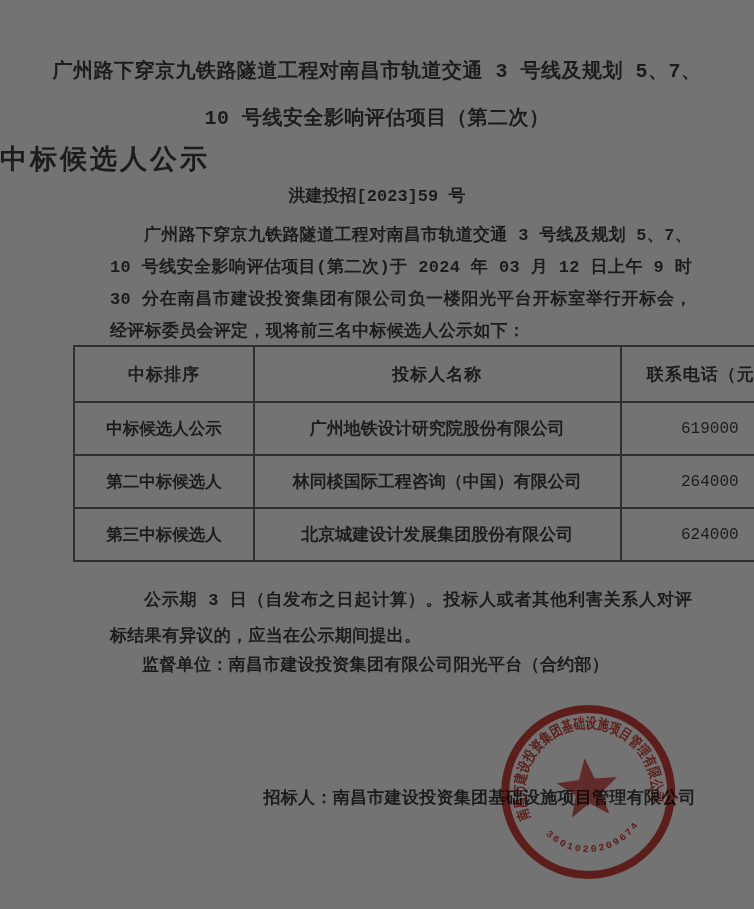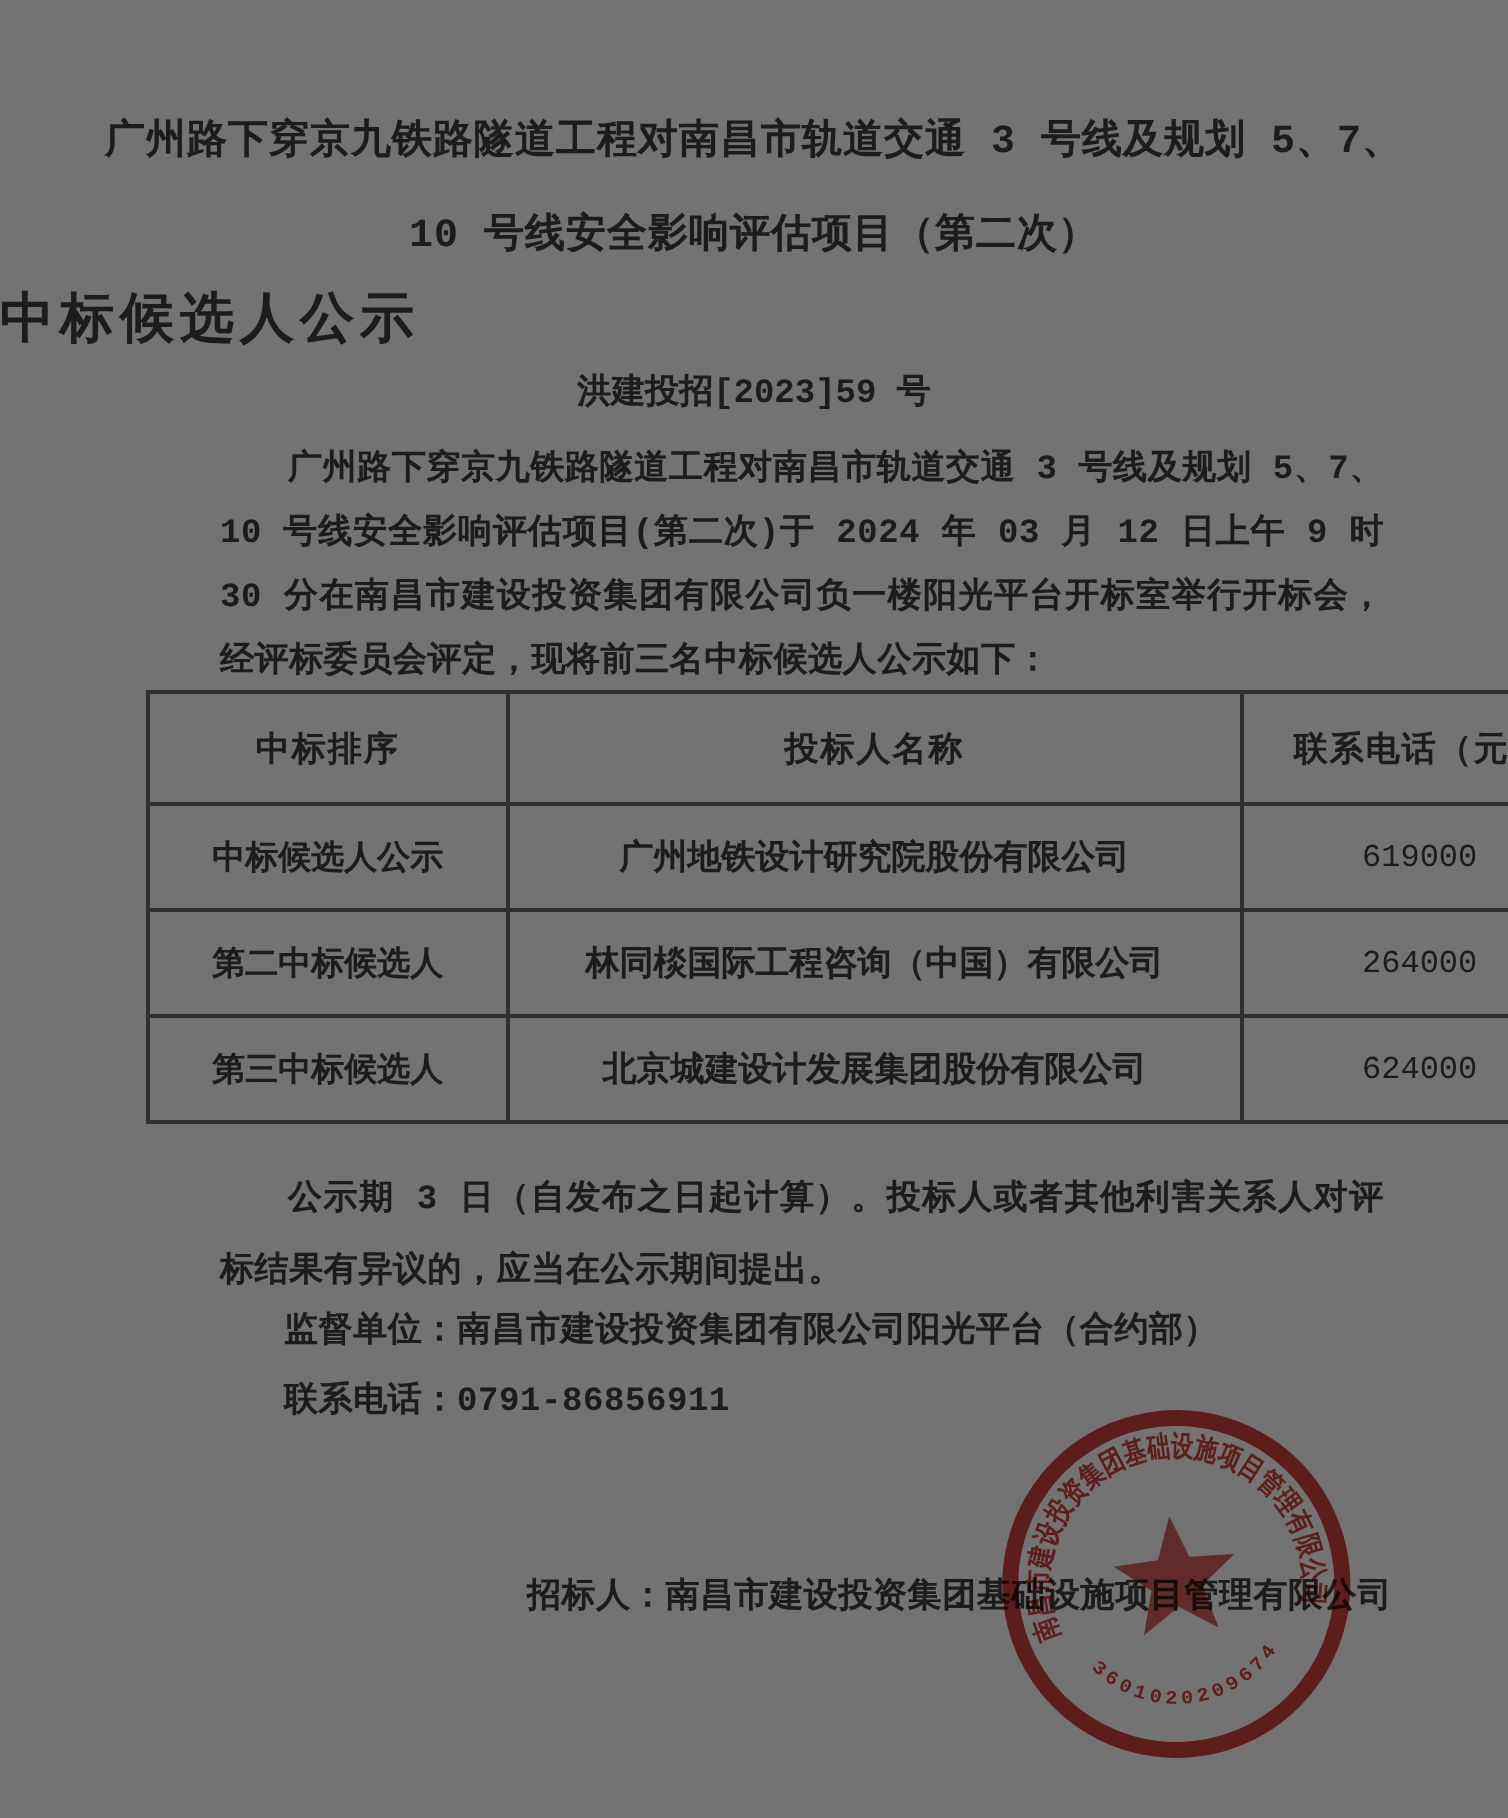--- a/index.html
+++ b/index.html
@@ -120,21 +120,20 @@
         <td class="rank">第三中标候选人</td>
         <td class="bidder">北京城建设计发展集团股份有限公司</td>
         <td class="price">624000</td>
       </tr>
     </tbody>
   </table>
 
   <p class="notice">公示期 3 日（自发布之日起计算）。投标人或者其他利害关系人对评标结果有异议的，应当在公示期间提出。</p>
 
   <div class="supervisor-line">监督单位：南昌市建设投资集团有限公司阳光平台（合约部）</div>
-  <div class="phone-line">联系电话：0791-86856911</div>
 
   <div class="tenderer-line">招标人：南昌市建设投资集团基础设施项目管理有限公司</div>
 
   <div class="seal">
     <svg viewBox="0 0 182 185">
       <defs>
         <path id="seal-arc-top" d="M 30.9 115.9 A 64 64 0 1 1 151.1 115.9" fill="none"></path>
         <path id="seal-arc-bottom" d="M 41.9 128.4 A 60 60 0 0 0 140.1 128.4" fill="none"></path>
       </defs>
       <circle cx="91" cy="94" r="83" fill="none" stroke="#c6281e" stroke-width="8"></circle>

